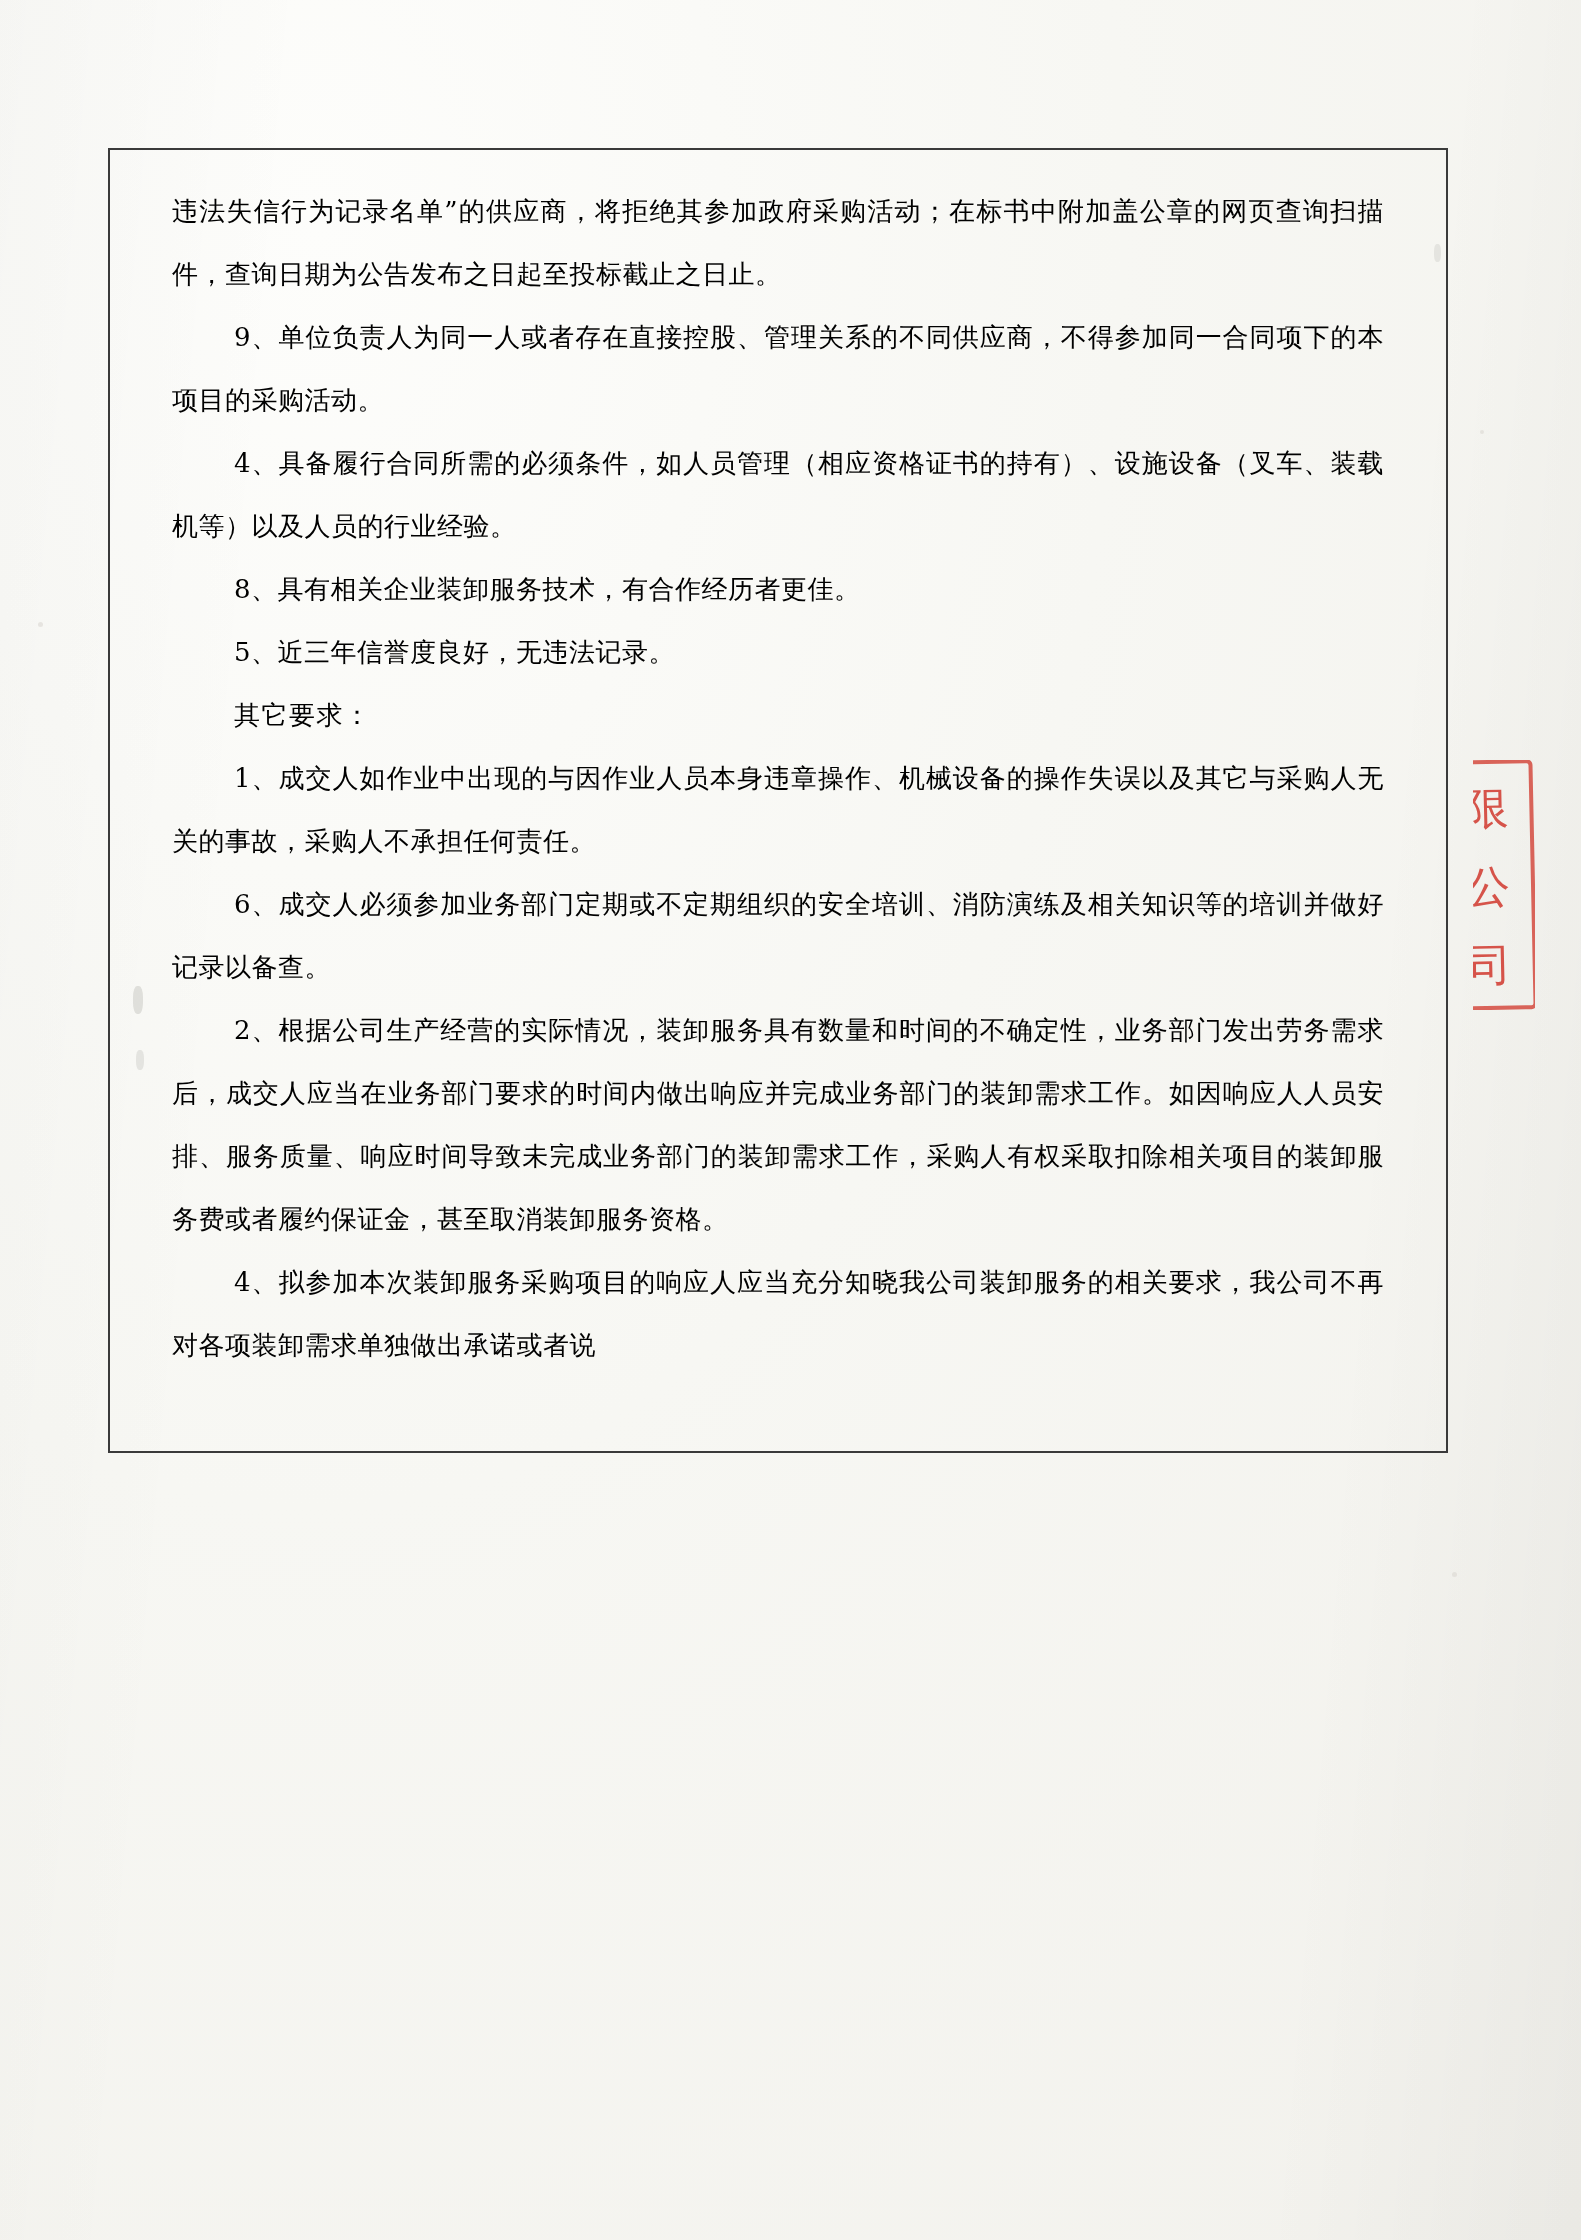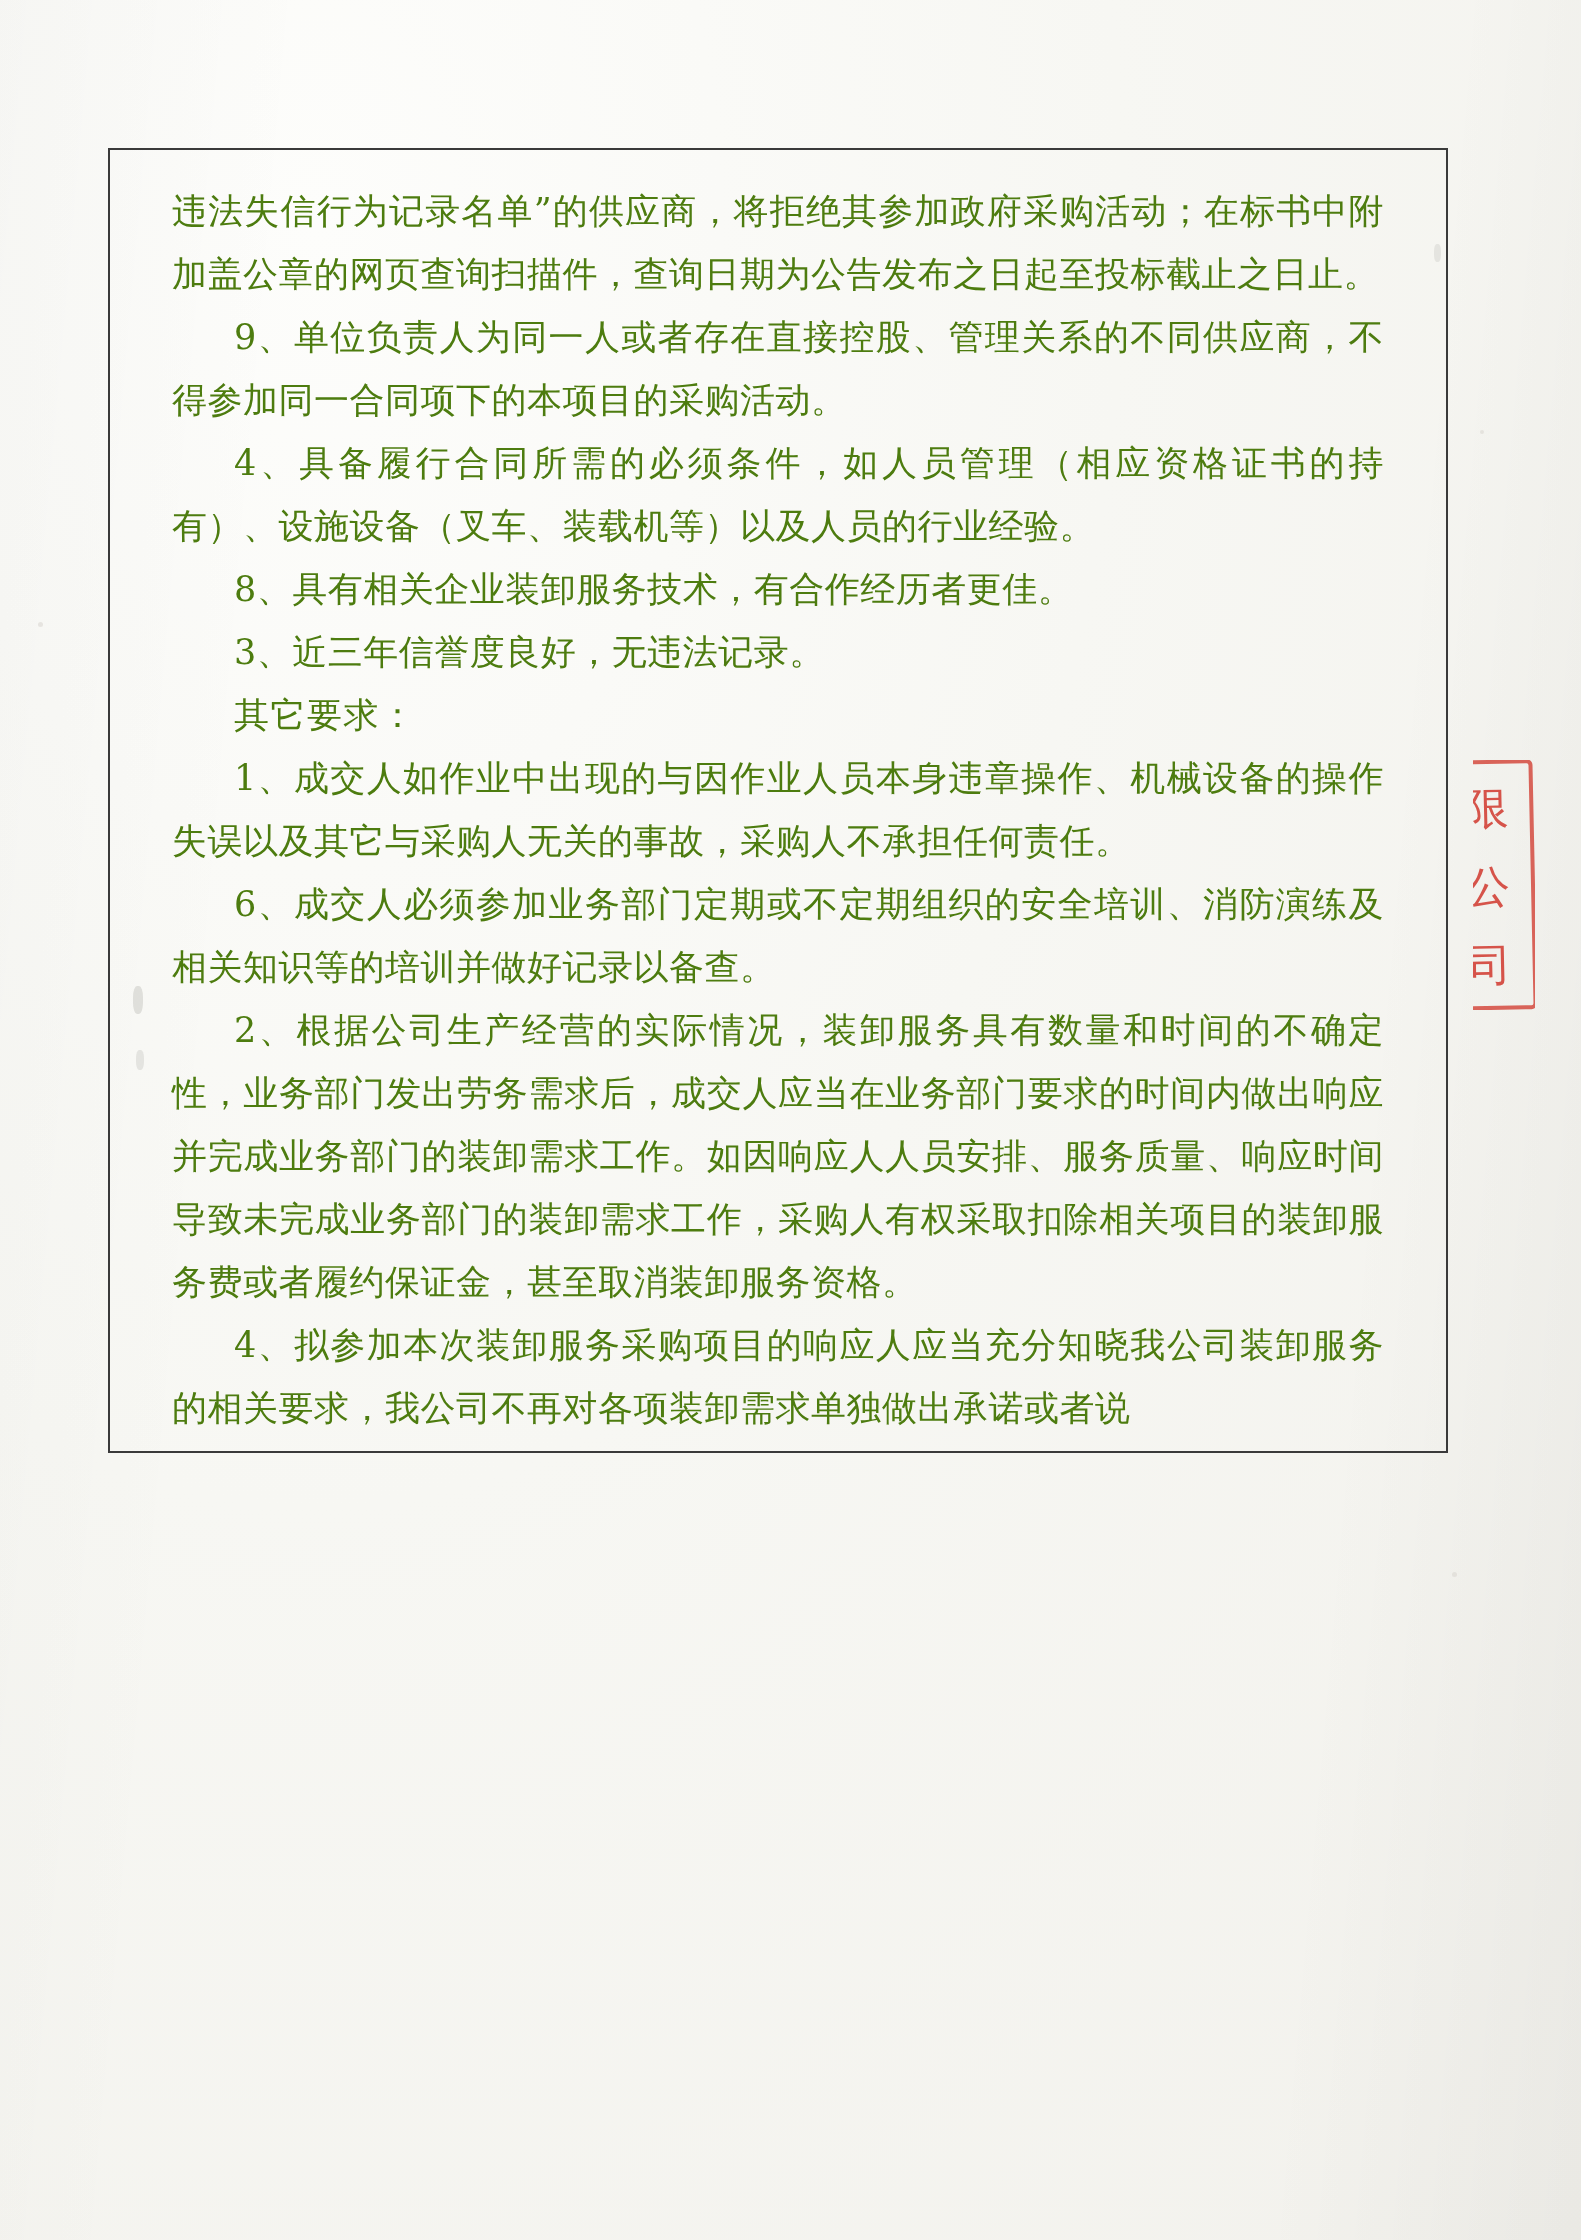--- a/index.html
+++ b/index.html
@@ -56,23 +56,23 @@
     left: 150px;
     top: 158px;
     width: 1262px;
     height: 1290px;
     box-sizing: border-box;
     padding: 22px 28px 0 22px;
   }
 
   
   .para {
-    font-size: 35px;
+    font-size: 26px;
     line-height: 63px;
-    color: #4d7c0f;
+    color: #000000;
     letter-spacing: 0.5px;
     text-align: justify;
     text-justify: inter-ideograph;
     margin: 0 0 0 0;
     font-family: "DejaVu Serif", "Liberation Serif", serif;
   }
   .para.indent {
     text-indent: 62px;
   }
   .para.bold {
@@ -146,21 +146,21 @@
 <div class="doc-body">
 
   <p class="para">违法失信行为记录名单”的供应商，将拒绝其参加政府采购活动；在标书中附加盖公章的网页查询扫描件，查询日期为公告发布之日起至投标截止之日止。</p>
 
   <p class="para indent">9、单位负责人为同一人或者存在直接控股、管理关系的不同供应商，不得参加同一合同项下的本项目的采购活动。</p>
 
   <p class="para indent">4、具备履行合同所需的必须条件，如人员管理（相应资格证书的持有）、设施设备（叉车、装载机等）以及人员的行业经验。</p>
 
   <p class="para indent">8、具有相关企业装卸服务技术，有合作经历者更佳。</p>
 
-  <p class="para indent">3、近三年信誉度良好，无违法记录。</p>
+  <p class="para indent">5、近三年信誉度良好，无违法记录。</p>
 
   <p class="para indent bold">其它要求：</p>
 
   <p class="para indent">1、成交人如作业中出现的与因作业人员本身违章操作、机械设备的操作失误以及其它与采购人无关的事故，采购人不承担任何责任。</p>
 
   <p class="para indent">6、成交人必须参加业务部门定期或不定期组织的安全培训、消防演练及相关知识等的培训并做好记录以备查。</p>
 
   <p class="para indent">2、根据公司生产经营的实际情况，装卸服务具有数量和时间的不确定性，业务部门发出劳务需求后，成交人应当在业务部门要求的时间内做出响应并完成业务部门的装卸需求工作。如因响应人人员安排、服务质量、响应时间导致未完成业务部门的装卸需求工作，采购人有权采取扣除相关项目的装卸服务费或者履约保证金，甚至取消装卸服务资格。</p>
 
   <p class="para indent">4、拟参加本次装卸服务采购项目的响应人应当充分知晓我公司装卸服务的相关要求，我公司不再对各项装卸需求单独做出承诺或者说</p>

